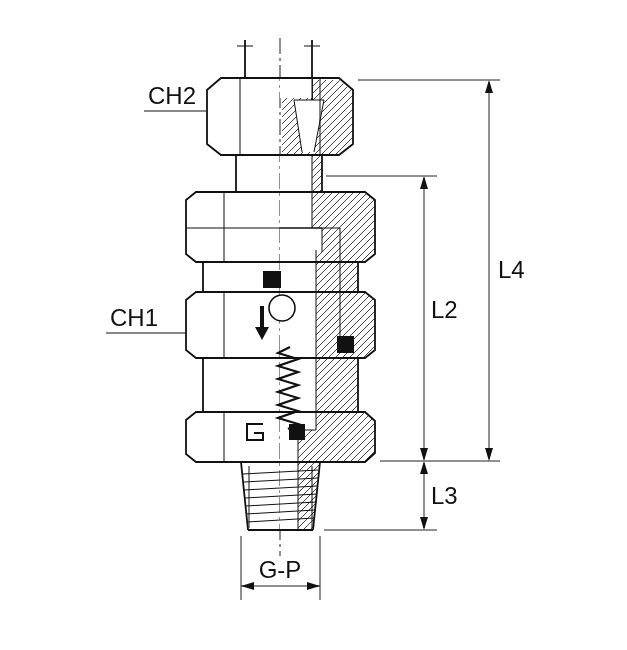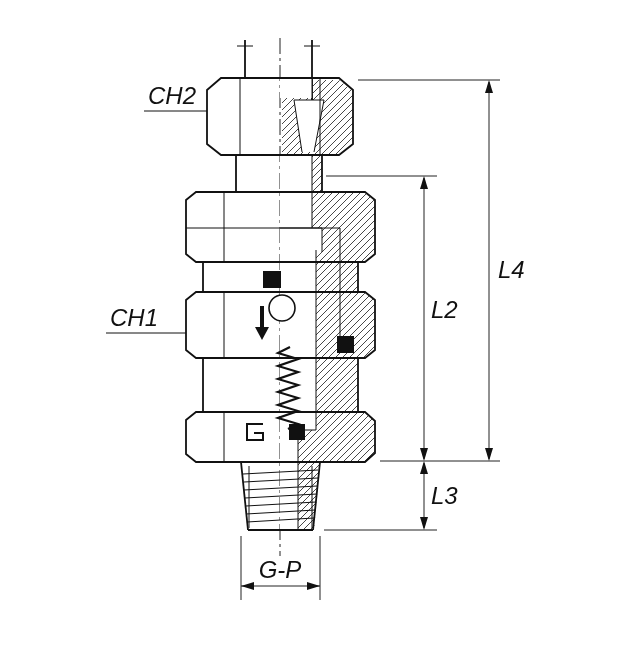--- a/index.html
+++ b/index.html
@@ -7,21 +7,20 @@
     padding: 0;
     background: #ffffff;
     font-family: "Liberation Sans", sans-serif;
   }
   .canvas {
     position: relative;
     width: 627px;
     height: 650px;
     background: #ffffff;
     overflow: hidden;
-    font-style: italic;
   }
   svg { display: block; }
   .outline   { stroke: #111; stroke-width: 1.8; fill: none; }
   .thinline  { stroke: #111; stroke-width: 1;   fill: none; }
   .dimline   { stroke: #222; stroke-width: 1;   fill: none; }
   .extline   { stroke: #222; stroke-width: 1;   fill: none; }
   .center    { stroke: #222; stroke-width: 1;   fill: none; stroke-dasharray: 16 4 3 4; }
   .hatched   { fill: url(#hatch); stroke: none; }
   .cutout    { fill: #ffffff; stroke: none; }
   .solid     { fill: #111; stroke: none; }

